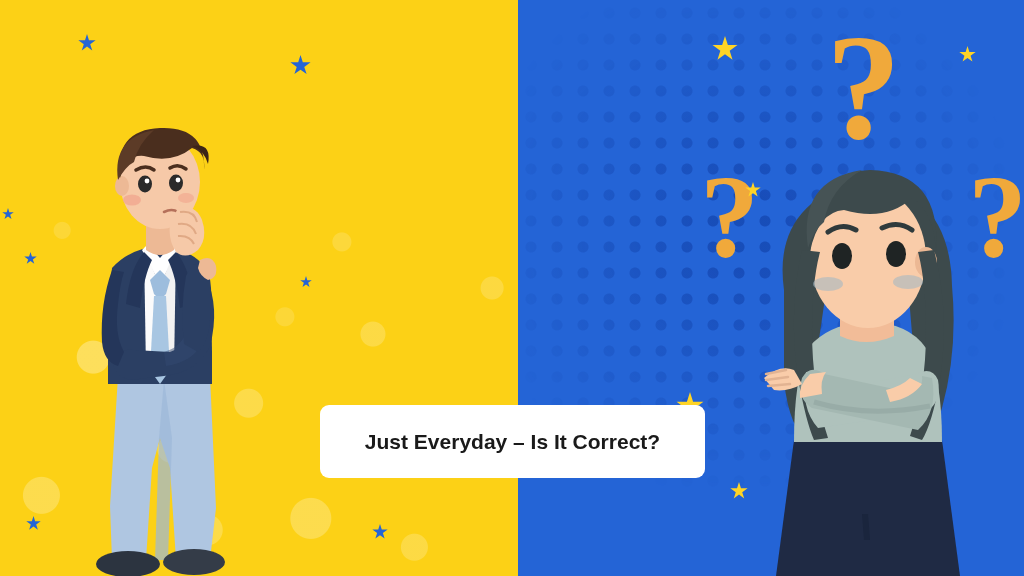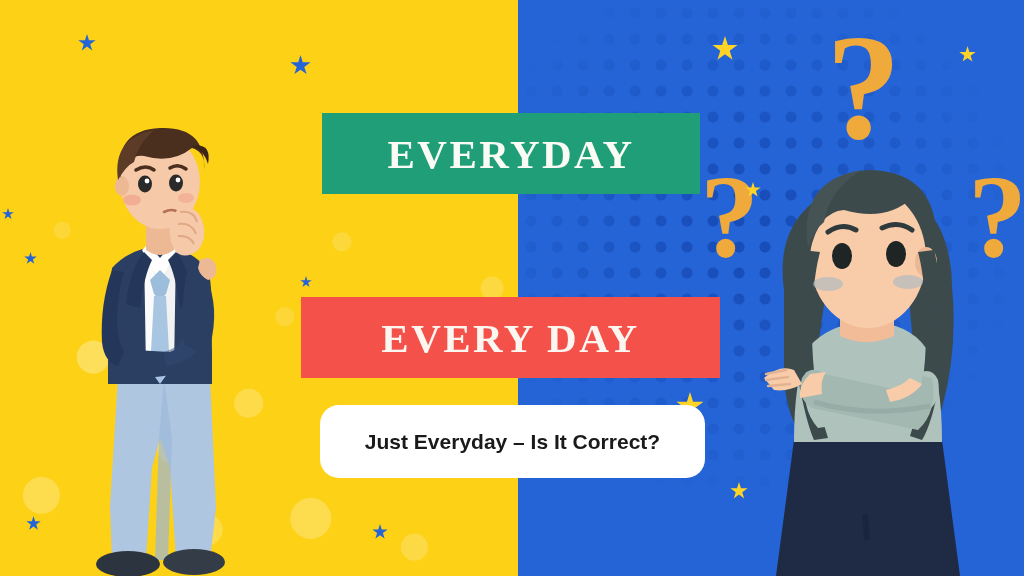--- a/index.html
+++ b/index.html
@@ -116,21 +116,21 @@
     letter-spacing: 0px;
     transform: translateY(-1px);
   }
 
   
   .caption-box {
     position: absolute;
     left: 320px; top: 405px;
     width: 385px; height: 73px;
     background: #FFFFFF;
-    border-radius: 19px;
+    border-radius: 9px;
     display: flex; align-items: center; justify-content: center;
     z-index: 7;
   }
   .caption-text {
     font-family: "Liberation Sans", sans-serif;
     font-weight: 700;
     font-size: 21px;
     color: #1A1A1A;
     white-space: nowrap;
   }
@@ -258,26 +258,20 @@
     <path d="M196 238 Q202 272 182 290 L76 268 Q60 258 66 238 Q74 224 88 234 L172 252 Q188 250 186 236 Z" fill="#A4B8B2"></path>
     <path d="M78 262 Q132 278 194 266" stroke="#98ACA7" stroke-width="5" fill="none"></path>
 
     <path d="M74 234 Q62 246 64 258 L86 254 Q84 240 90 232 Z" fill="#F9CCA9"></path>
     <path d="M150 250 Q166 246 174 238 L186 244 Q176 258 154 262 Z" fill="#F9CCA9"></path>
 
     <path d="M28 238 Q44 224 58 230 L66 244 Q52 252 38 250 Z" fill="#F9CCA9"></path>
     <path d="M30 234 L50 230 M30 240 L52 237 M32 246 L54 244" stroke="#E2B392" stroke-width="2.5" stroke-linecap="round"></path>
   </svg>
 
-  <div class="banner banner-green">
-    <span class="banner-text">EVERYDAY</span>
-  </div>
-
-  <div class="banner banner-red">
-    <span class="banner-text">EVERY DAY</span>
-  </div>
+
 
 
   <div class="caption-box">
     <span class="caption-text">Just Everyday – Is It Correct?</span>
   </div>
 
 </div>
 
 </body></html>

